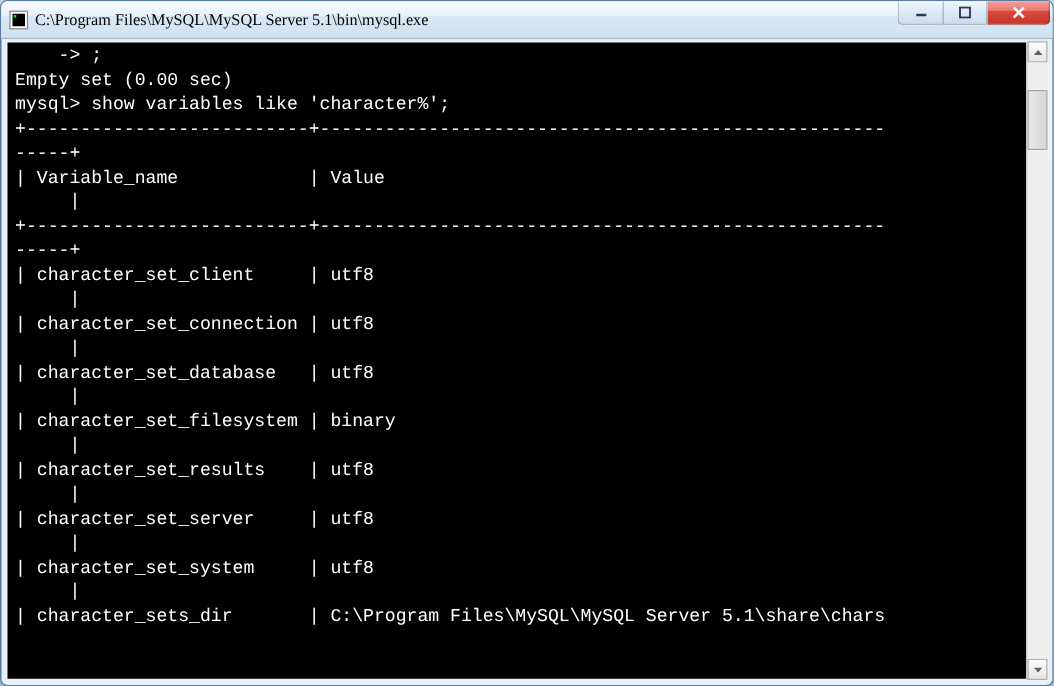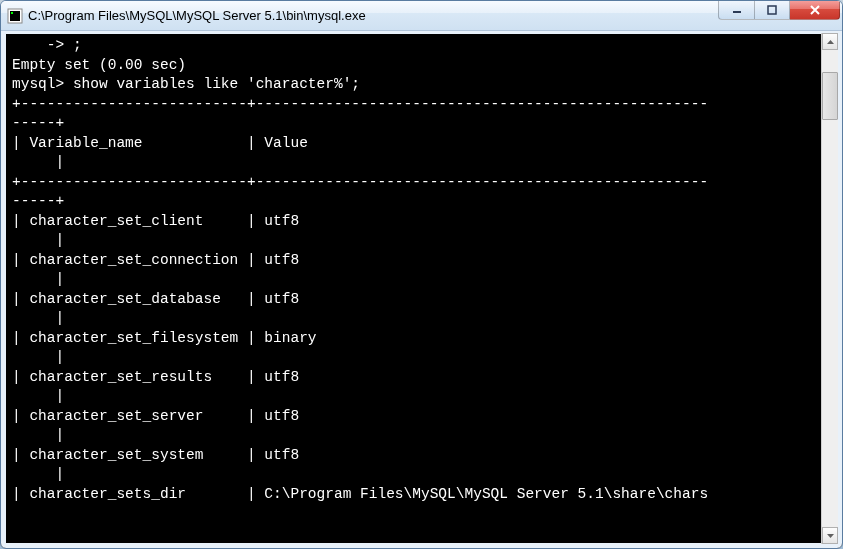--- a/index.html
+++ b/index.html
@@ -23,20 +23,21 @@
       flex-direction: column;
     }
     .titlebar {
       background: linear-gradient(to bottom, #f7fbff 0%, #e8f1fa 40%, #d9e8f6 41%, #cfe1f2 100%);
       height: 30px;
       display: flex;
       align-items: center;
       padding: 0 0 0 6px;
       border-bottom: 1px solid #b0c4da;
       position: relative;
+      font-family: Liberation Serif, serif;
     }
     .title-icon {
       width: 16px;
       height: 16px;
       margin-right: 5px;
       display: inline-flex;
       align-items: center;
       justify-content: center;
     }
     .title-text {

